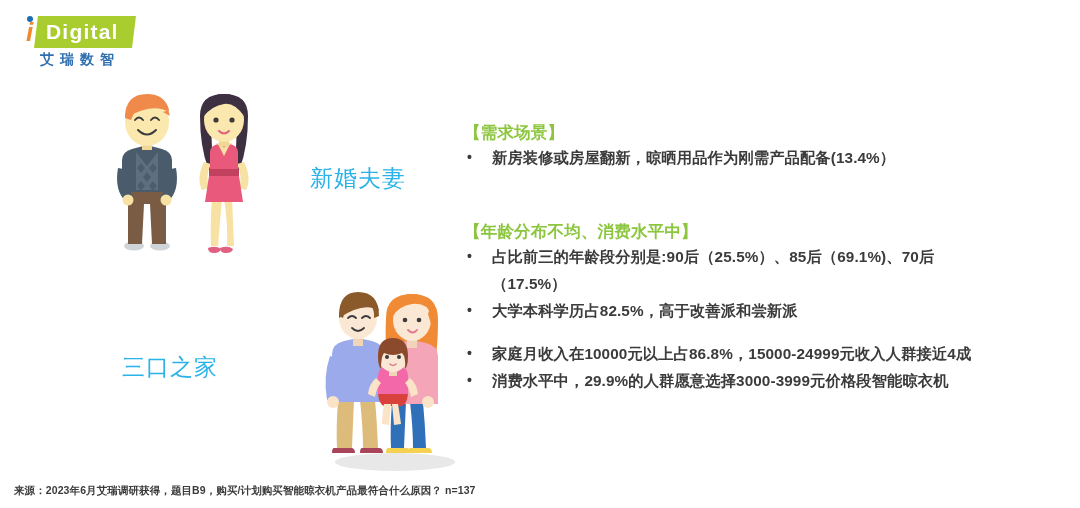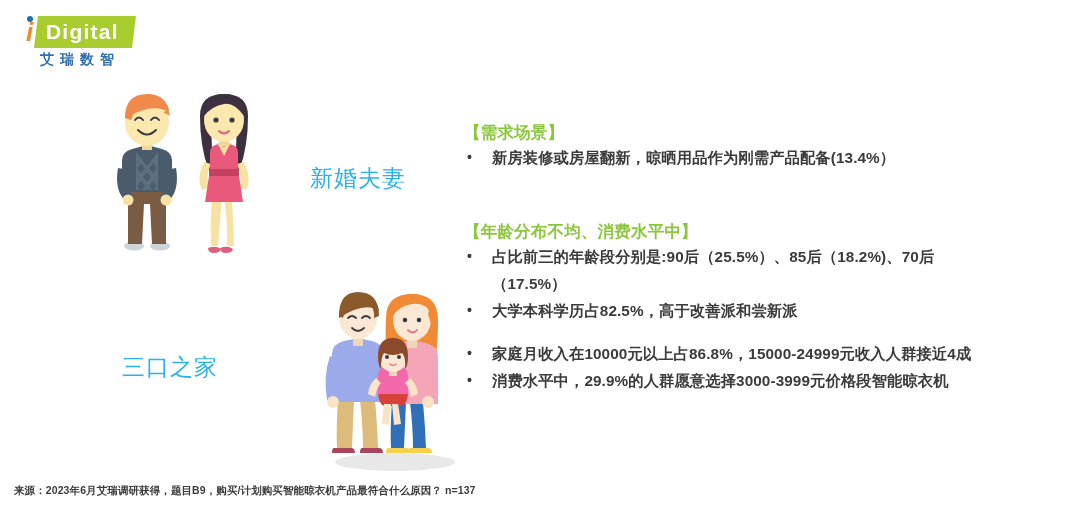--- a/index.html
+++ b/index.html
@@ -331,21 +331,21 @@
       <ul class="bullets">
         <li class="bullet">新房装修或房屋翻新，晾晒用品作为刚需产品配备(13.4%）</li>
       </ul>
     </div>
 
     <div class="spacer-lg"></div>
 
     <div class="block">
       <div class="block-title">【年龄分布不均、消费水平中】</div>
       <ul class="bullets">
-        <li class="bullet">占比前三的年龄段分别是:90后（25.5%）、85后（18.2%)、70后</li>
+        <li class="bullet">占比前三的年龄段分别是:90后（25.5%）、85后（69.1%)、70后</li>
         <li class="bullet cont">（17.5%）</li>
         <li class="bullet">大学本科学历占82.5%，高于改善派和尝新派</li>
       </ul>
     </div>
 
     <div class="spacer-sm"></div>
 
     <div class="block">
       <ul class="bullets">
         <li class="bullet">家庭月收入在10000元以上占86.8%，15000-24999元收入人群接近4成</li>

